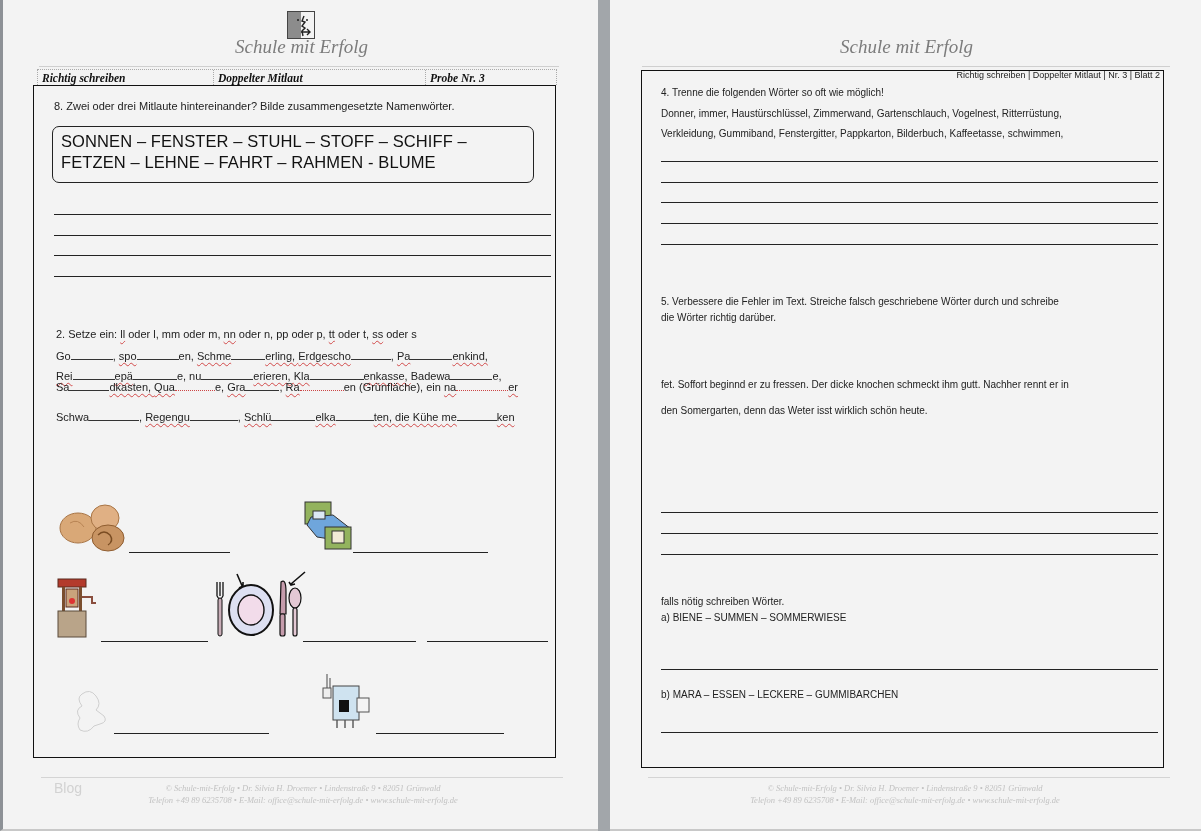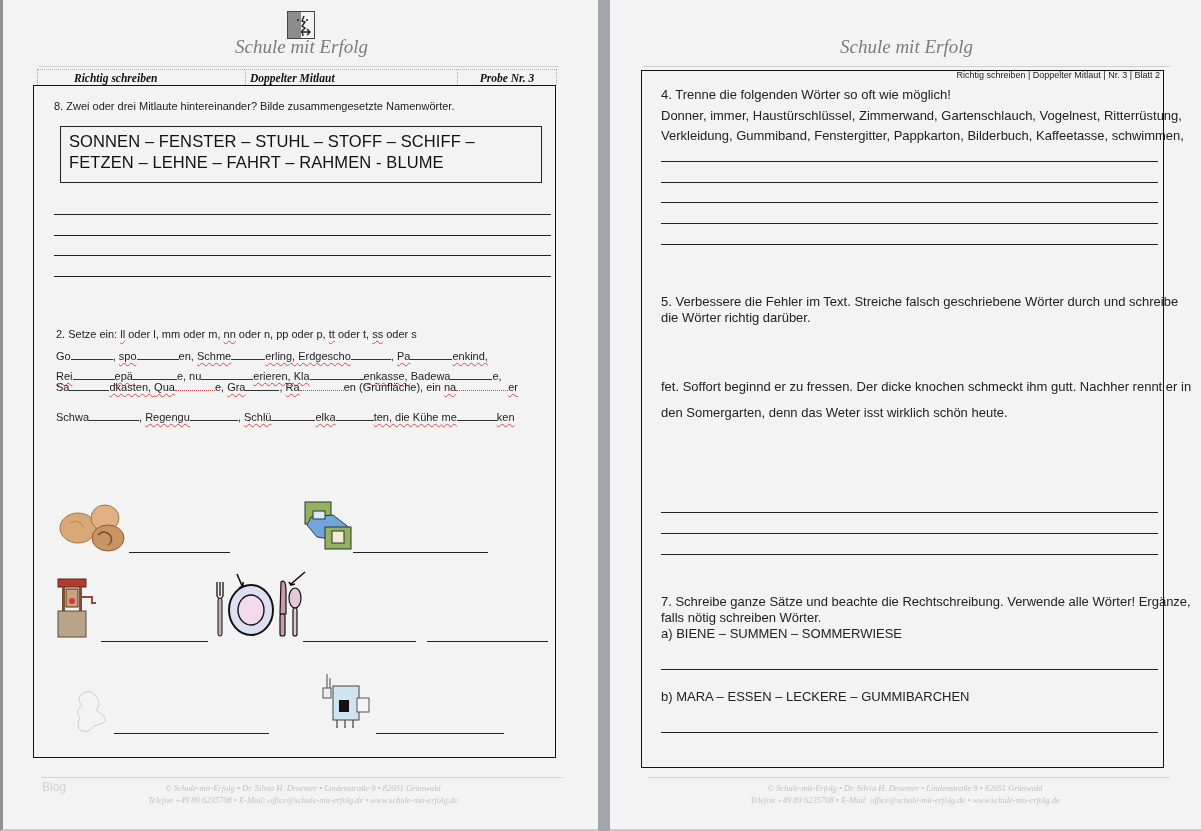--- a/index.html
+++ b/index.html
@@ -30,52 +30,52 @@
   .word-box { position: absolute; border: 1px solid #222; padding: 4px 8px; font-size: 16.5px; line-height: 21px; letter-spacing: 0.1px; }
 
   .fill-row { position: absolute; left: 53px; font-size: 11px; line-height: 14px; white-space: nowrap; color: #222; }
   .fill-row .gap-fill { display: inline-block; border-bottom: 1px solid #333; height: 11px; vertical-align: baseline; }
   .sq { text-decoration: underline wavy #d24a4a; text-decoration-thickness: 1px; text-underline-offset: 2px; }
 
   .pic { position: absolute; }
 
   .footer-rule { position: absolute; height: 1px; background: #d4d4d4; }
   .footer { position: absolute; text-align: center; font-family: "Liberation Serif", "DejaVu Serif", serif; font-style: italic; font-size: 8.5px; line-height: 12px; color: #c2c2c2; }
-  .blog { position: absolute; font-size: 12px; color: #d2d2d2; }
+  .blog { position: absolute; font-size: 14px; color: #d2d2d2; margin-left: 12px; }
 
   .right-meta { position: absolute; font-size: 9px; color: #222; text-align: right; }
-  .para { position: absolute; font-size: 13px; color: #222; }
+  .para { position: absolute; font-size: 10px; color: #222; }
 </style>
 </head>
 <body>
 
 <div class="page" id="page-left">
 
   <div class="logo" style="left:284px; top:11px;">
     <div class="half"></div>
     <svg width="28" height="28" viewBox="0 0 28 28">
       <path d="M16 4 L14 9 L17 10 L14 14 L17 16 L14 19 L15 24" fill="none" stroke="#222" stroke-width="1.4"></path>
       <path d="M9 8 L11 8 M18 8 L20 8" stroke="#222" stroke-width="1.4"></path>
       <path d="M13 20 L22 20 M19 17 L22 20 L19 23" fill="none" stroke="#222" stroke-width="1.4"></path>
     </svg>
   </div>
   <div class="brand" style="left:232px; top:36px;">Schule mit Erfolg</div>
 
   <div class="hdr-rule" style="left:36px; top:66px; width:520px;"></div>
 
   <div class="hdr-table" style="left:34px; top:69px; width:520px;">
-    <div class="cell" style="width:175px;margin-left:32px;">Richtig schreiben</div>
+    <div class="cell" style="width:175px;">Richtig schreiben</div>
     <div class="cell" style="width:212px; text-align:left;">Doppelter Mitlaut</div>
-    <div class="cell" style="flex:1; text-align:center;">Probe Nr. 3</div>
+    <div class="cell" style="flex:1; text-align:left;">Probe Nr. 3</div>
   </div>
 
   <div class="content-box" style="left:30px; top:85px; width:523px; height:673px;"></div>
 
   <div class="q" style="left:51px; top:99px;">8. Zwei oder drei Mitlaute hintereinander? Bilde zusammengesetzte Namenwörter.</div>
-  <div class="word-box" style="left:57px; top:126px; width:482px; height:57px;">
+  <div class="word-box" style="left:49px; top:126px; width:482px; height:57px;border-radius:7px;">
     <div>SONNEN – FENSTER – STUHL – STOFF – SCHIFF –</div>
     <div>FETZEN – LEHNE – FAHRT – RAHMEN - BLUME</div>
   </div>
   <div class="line" style="left:51px; top:214px; width:497px;"></div>
   <div class="line" style="left:51px; top:235px; width:497px;"></div>
   <div class="line" style="left:51px; top:255px; width:497px;"></div>
   <div class="line" style="left:51px; top:276px; width:497px;"></div>
 
   <div class="fill-row" style="top:327px;">
     <span>2. Setze ein: </span><span class="sq">ll</span><span> oder l, mm oder m, </span><span class="sq">nn</span><span> oder n, pp oder p, </span><span class="sq">tt</span><span> oder t, </span><span class="sq">ss</span><span> oder s</span>
@@ -188,21 +188,20 @@
     <div>die Wörter richtig darüber.</div>
   </div>
   <div class="para" style="left:51px; top:379px;text-align:center;">fet. Soffort beginnd er zu fressen. Der dicke knochen schmeckt ihm gutt. Nachher rennt er in</div>
   <div class="para" style="left:51px; top:405px;">den Somergarten, denn das Weter isst wirklich schön heute.</div>
 
   <div class="line" style="left:51px; top:512px; width:497px;"></div>
   <div class="line" style="left:51px; top:533px; width:497px;"></div>
   <div class="line" style="left:51px; top:554px; width:497px;"></div>
 
   <div class="para" style="left:51px; top:594px; line-height:16px;">
-    <div>7. Schreibe ganze Sätze und beachte die Rechtschreibung. Verwende alle Wörter! Ergänze,</div>
     <div>falls nötig schreiben Wörter.</div>
     <div>a) BIENE – SUMMEN – SOMMERWIESE</div>
   </div>
   <div class="line" style="left:51px; top:669px; width:497px;"></div>
   <div class="para" style="left:51px; top:689px;">b) MARA – ESSEN – LECKERE – GUMMIBARCHEN</div>
   <div class="line" style="left:51px; top:732px; width:497px;"></div>
 
   <div class="footer-rule" style="left:38px; top:777px; width:522px;"></div>
   <div class="footer" style="left:85px; top:782px; width:420px;">
     <div>© Schule-mit-Erfolg • Dr. Silvia H. Droemer • Lindenstraße 9 • 82051 Grünwald</div>

